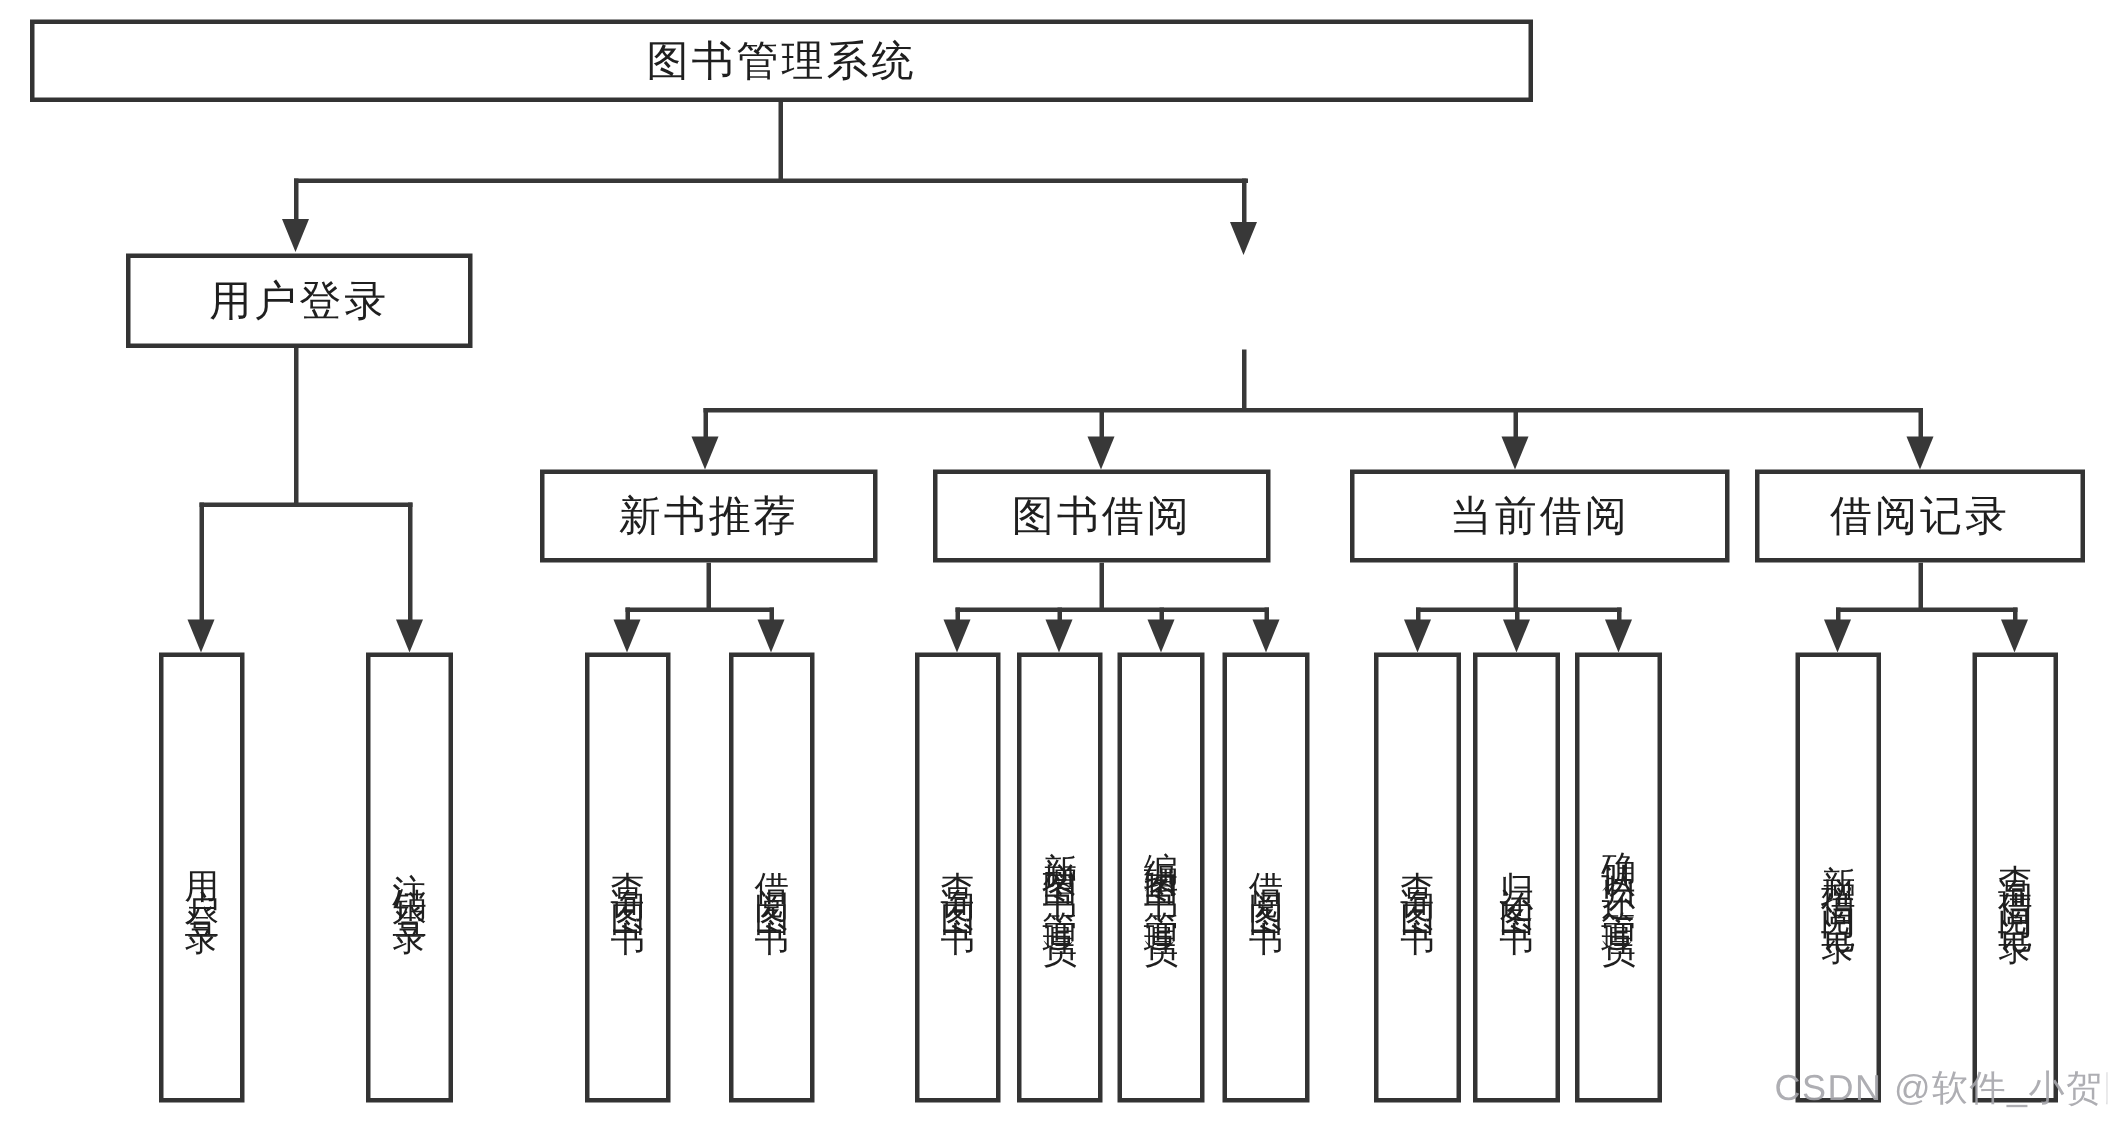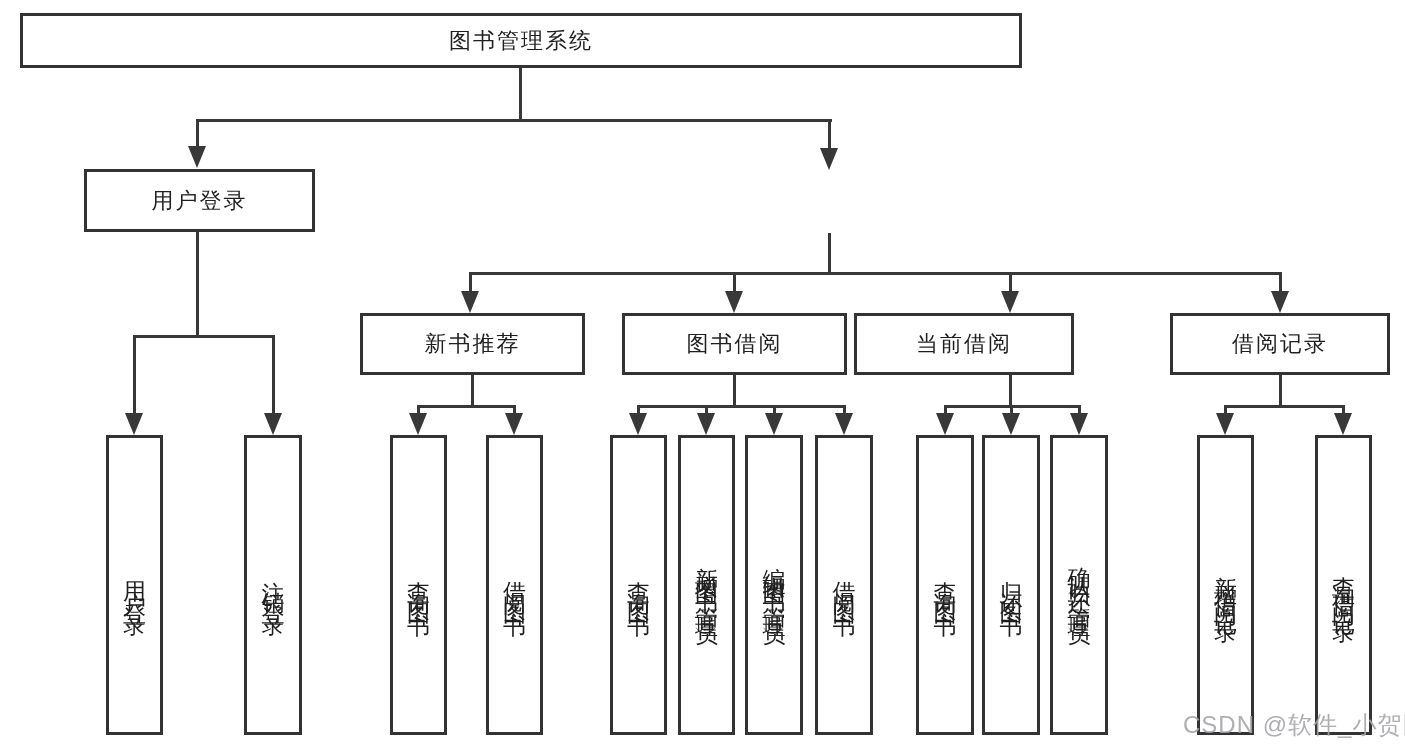--- a/index.html
+++ b/index.html
@@ -17,21 +17,21 @@
     position: absolute;
     box-sizing: border-box;
     background: #ffffff;
     border: 3px solid #333333;
     display: flex;
     align-items: center;
     justify-content: center;
     z-index: 2;
   }
   .box .lbl {
-    font-size: 22px;
+    font-size: 28px;
     letter-spacing: 2px;
     color: #1f1f1f;
     white-space: nowrap;
   }
   .leaf { top: 435px; height: 300px; width: 57px; }
   .leaf .vlbl {
     writing-mode: vertical-rl;
     font-size: 23px;
     letter-spacing: 11px;
     color: #1f1f1f;
@@ -98,21 +98,21 @@
   <div class="arrow" style="left:1001px;top:291px"></div>
   <div class="vl" style="left:1279px;top:272px;height:23px"></div>
   <div class="arrow" style="left:1271px;top:291px"></div>
 
   <div class="box" style="left:360px;top:313px;width:225px;height:62px">
     <span class="lbl">新书推荐</span>
   </div>
   <div class="box" style="left:622px;top:313px;width:225px;height:62px">
     <span class="lbl">图书借阅</span>
   </div>
-  <div class="box" style="left:854px;top:313px;width:220px;height:62px">
+  <div class="box" style="left:900px;top:313px;width:253px;height:62px">
     <span class="lbl">当前借阅</span>
   </div>
   <div class="box" style="left:1170px;top:313px;width:220px;height:62px">
     <span class="lbl">借阅记录</span>
   </div>
 
   <div class="vl" style="left:471px;top:375px;height:32px"></div>
   <div class="hl" style="left:417px;top:405px;width:99px"></div>
   <div class="vl" style="left:417px;top:405px;height:12px"></div>
   <div class="arrow" style="left:409px;top:413px"></div>

